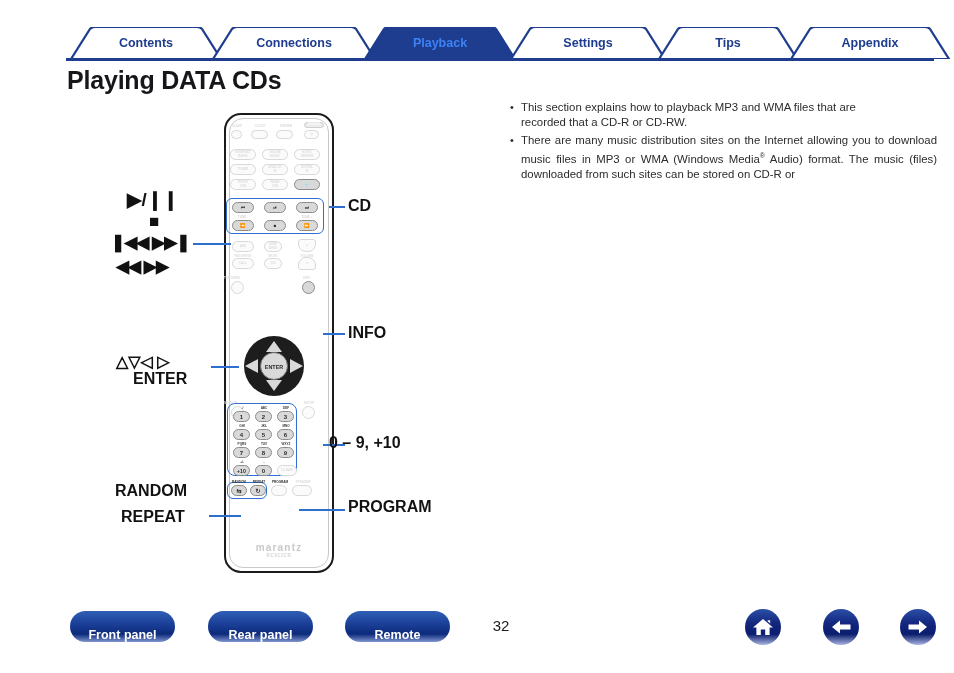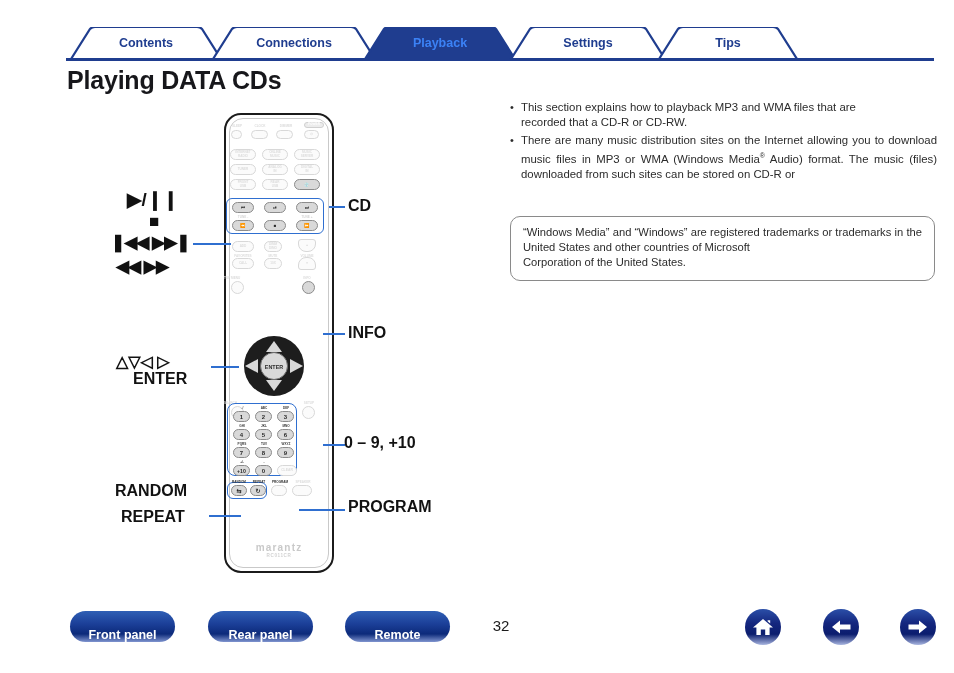--- a/index.html
+++ b/index.html
@@ -144,37 +144,40 @@
       <span class="tslab">Settings</span>
     </div>
 
     <div class="tab" style="left:588px;width:148px;">
       <svg class="tabshape" viewBox="0 0 148 32" preserveAspectRatio="none">
         <path d="M5 32 L24 2 Q26 0 29 0 L119 0 Q122 0 124 2 L143 32 Z" fill="#ffffff" stroke="#1f3d8f" stroke-width="2.2"></path>
       </svg>
       <span class="tslab">Tips</span>
     </div>
 
+    <div class="tab" style="left:720px;width:168px;">
+      <svg class="tabshape" viewBox="0 0 168 32" preserveAspectRatio="none">
+        <path d="M5 32 L24 2 Q26 0 29 0 L139 0 Q142 0 144 2 L163 32 Z" fill="#ffffff" stroke="#1f3d8f" stroke-width="2.2"></path>
+      </svg>
+      <span class="tslab">Appendix</span>
+    </div>
   </div>
   <div class="tabline"></div>
 
   <div class="title">Playing DATA CDs</div>
 
   <div class="bullets">
     <div class="bul">
       <span>This section explains how to playback MP3 and WMA files that are<span class="noj">recorded that a CD-R or CD-RW.</span></span>
     </div>
     <div class="bul">
       <span>There are many music distribution sites on the Internet allowing you to download music files in MP3 or WMA (Windows Media<sup class="reg">®</sup> Audio) format. The music (files) downloaded from such sites can be stored on CD-R or</span>
     </div>
   </div>
 
-  <div class="tmbox">
-    <span>“Windows Media” and “Windows” are registered trademarks or trademarks in the United States and other countries of Microsoft<span class="noj">Corporation of the United States.</span></span>
-  </div>
 
   <div class="remotewrap">
     <div class="remotebody"></div>
 
     <div class="flab" style="left:9px;top:14px;width:18px;">SLEEP</div>
     <div class="flab" style="left:31px;top:14px;width:20px;">CLOCK</div>
     <div class="flab" style="left:56px;top:14px;width:22px;">DIMMER</div>
     <div class="fb" style="left:85px;top:12px;width:20px;height:6px;border-radius:3px;background:#ececec;border-color:#d0d0d0;color:#fdfdfd;font-size:3.2px;">POWER</div>
 
     <div class="fb" style="left:12px;top:20px;width:11px;height:9px;"></div>
@@ -296,21 +299,21 @@
   <div class="cl-l" style="left:98px;top:508px;">REPEAT</div>
   <div class="lead" style="left:186px;top:515px;width:32px;"></div>
 
   <div class="lead" style="left:306px;top:206px;width:16px;"></div>
   <div class="cl-r" style="left:325px;top:197px;text-align:right;">CD</div>
 
   <div class="lead" style="left:300px;top:333px;width:22px;"></div>
   <div class="cl-r" style="left:325px;top:324px;">INFO</div>
 
   <div class="lead" style="left:300px;top:444px;width:22px;"></div>
-  <div class="cl-r" style="left:321px;top:434px;">0 – 9, +10</div>
+  <div class="cl-r" style="left:306px;top:434px;">0 – 9, +10</div>
 
   <div class="lead" style="left:276px;top:509px;width:46px;"></div>
   <div class="cl-r" style="left:325px;top:498px;">PROGRAM</div>
 
   <div class="fbtn" style="left:47px;top:611px;width:105px;">
     <span>Front panel</span>
   </div>
   <div class="fbtn" style="left:185px;top:611px;width:105px;">
     <span>Rear panel</span>
   </div>

